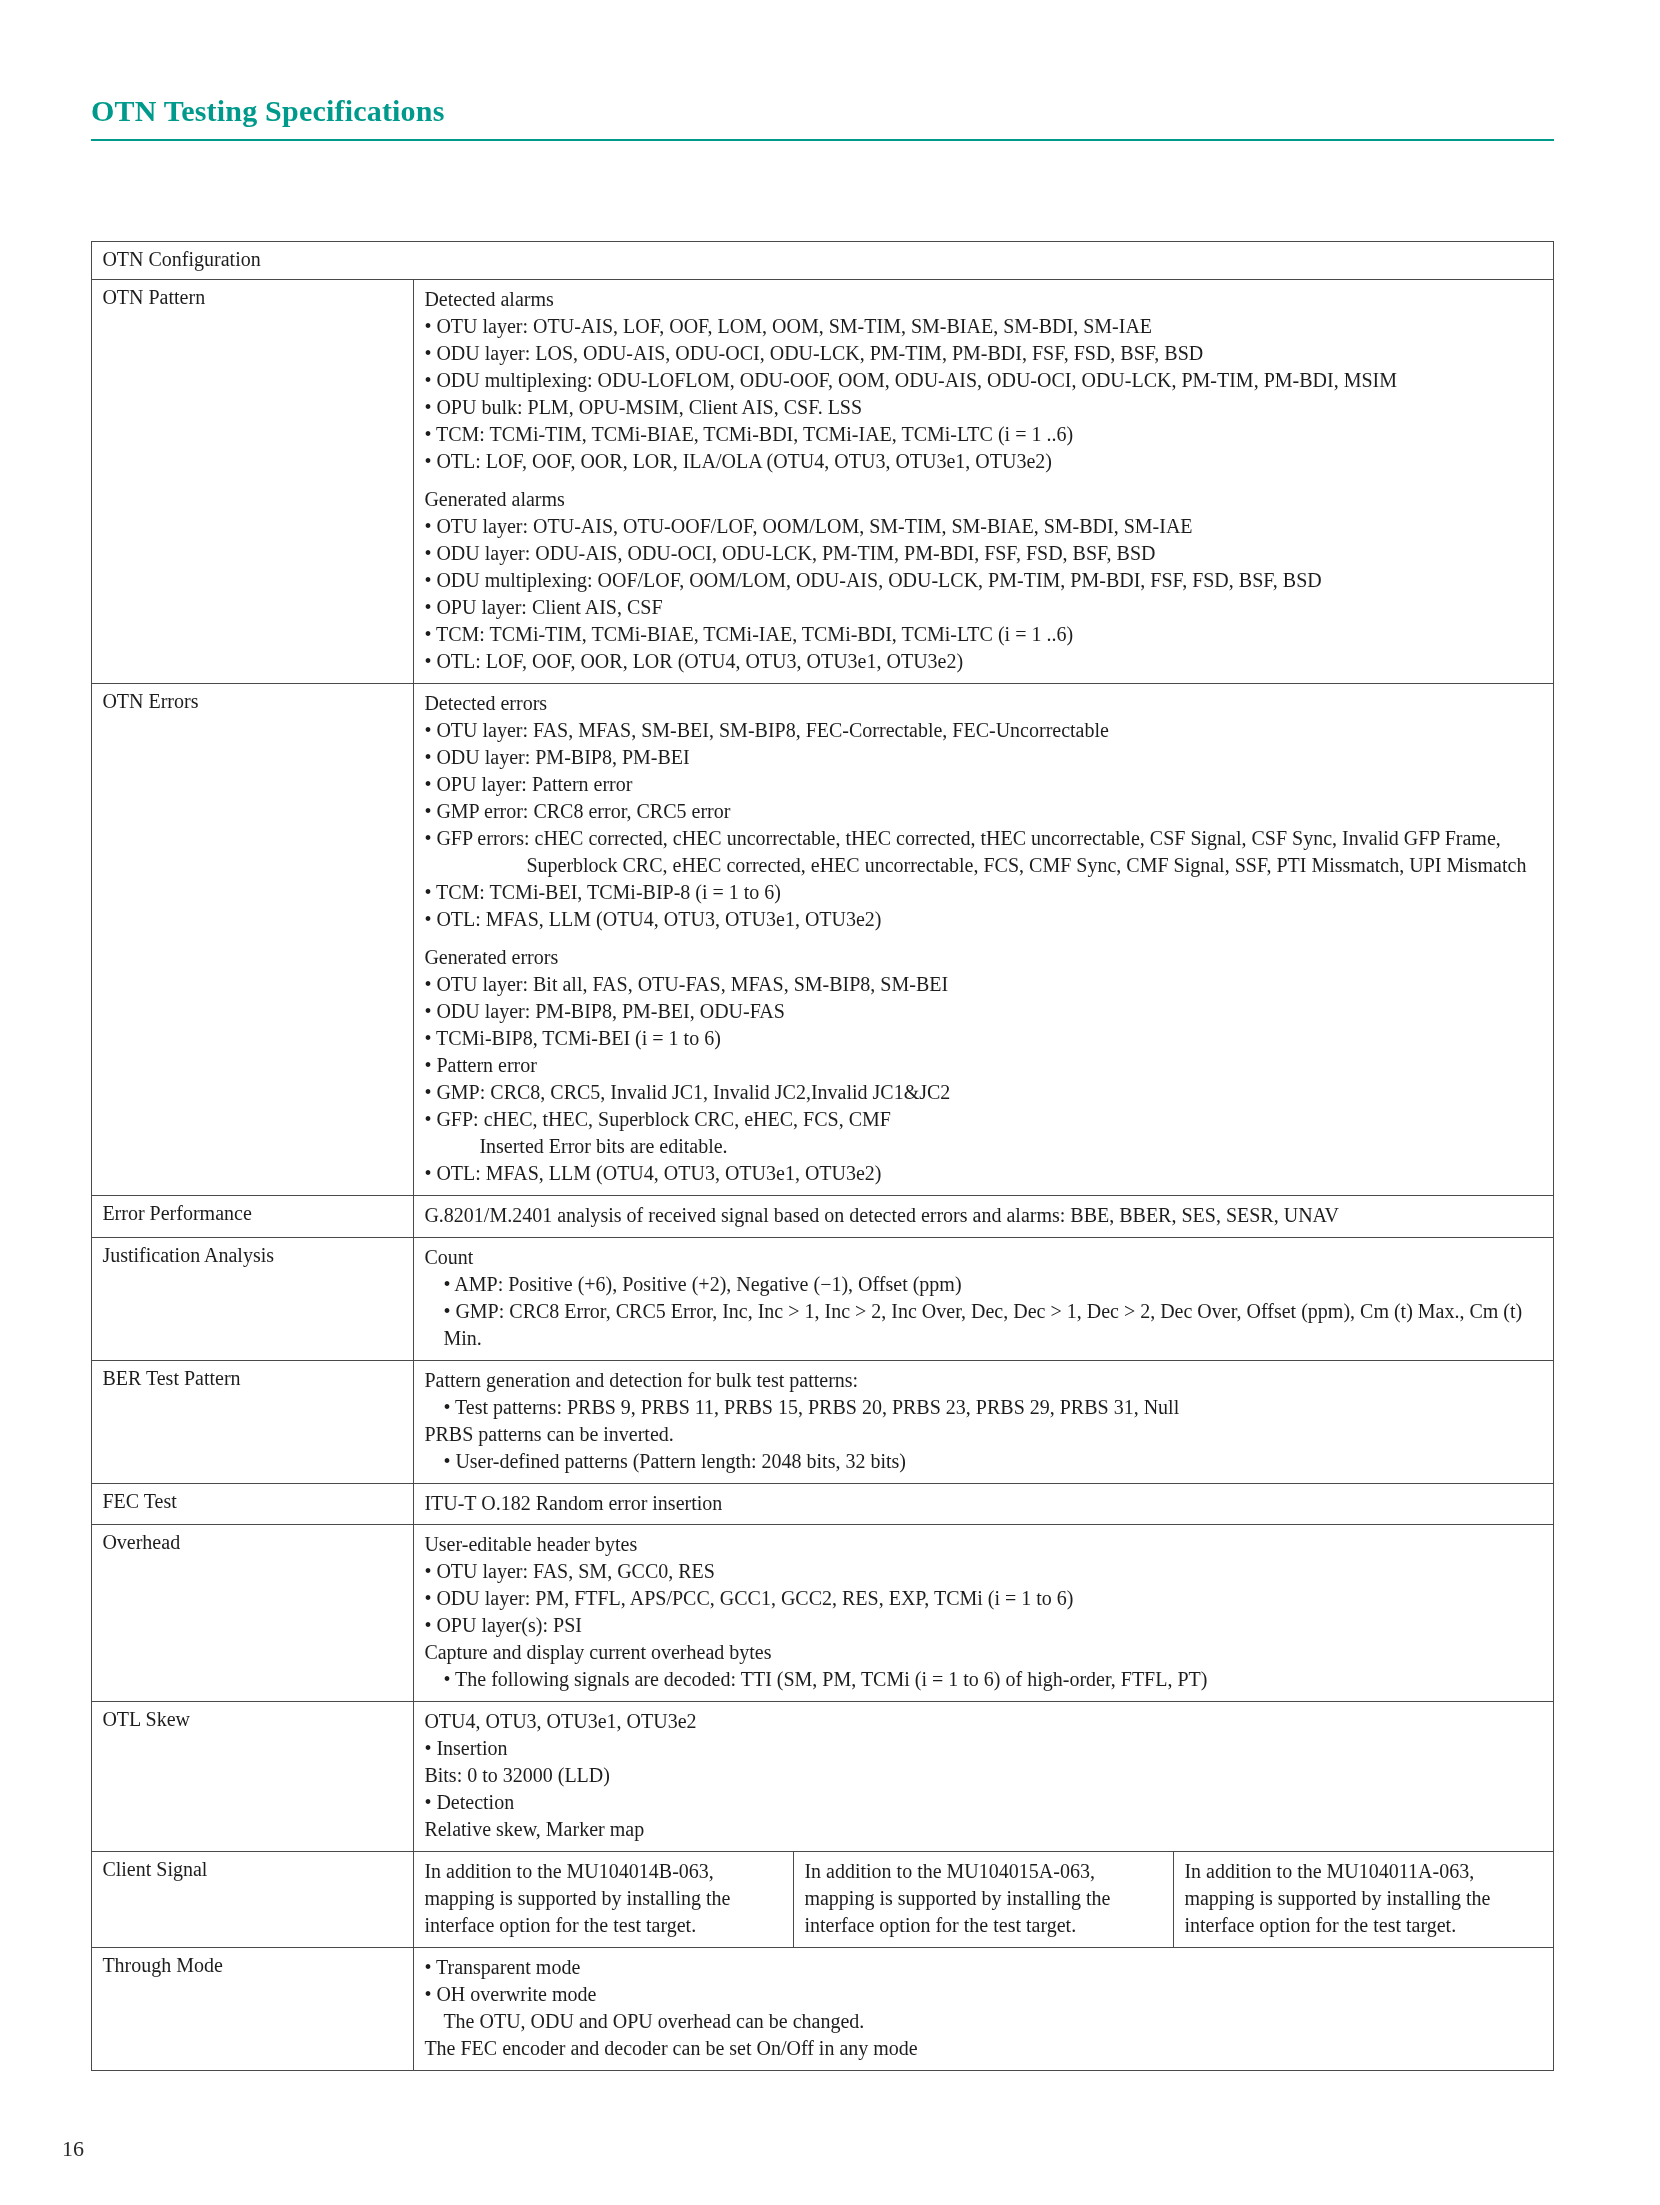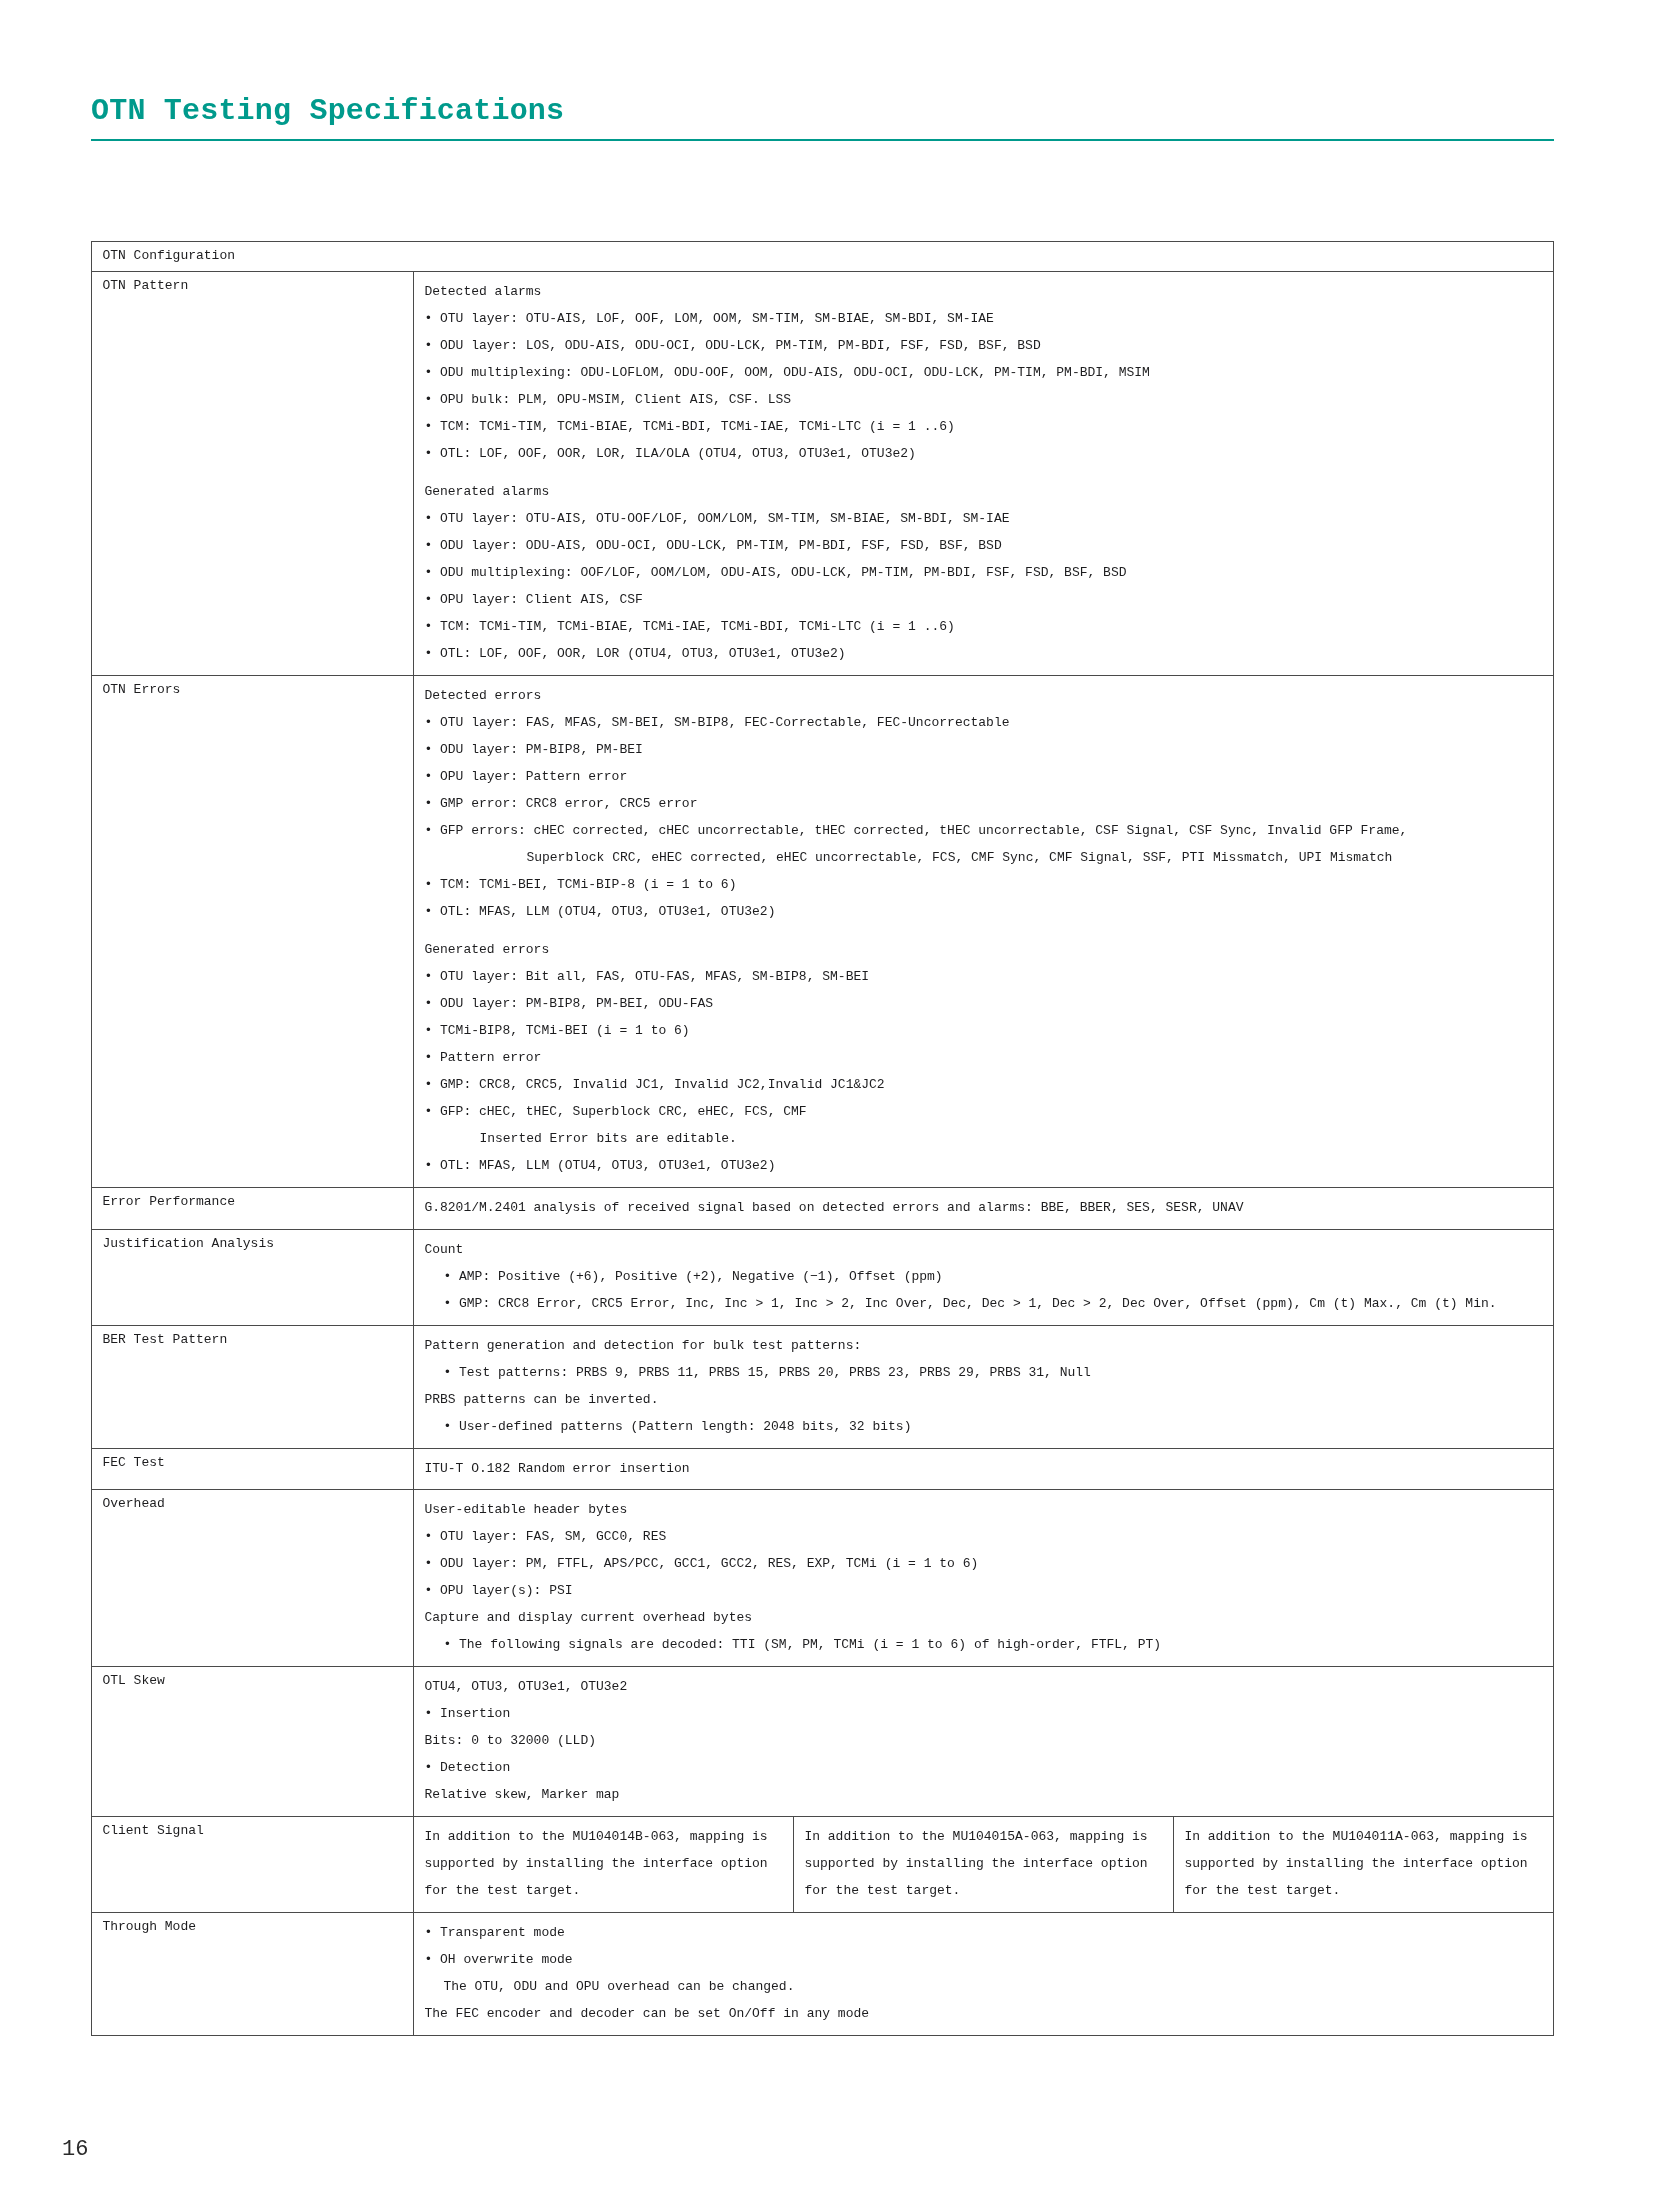--- a/index.html
+++ b/index.html
@@ -2,21 +2,21 @@
 <html style="font-size:14px"><head>
 <meta charset="utf-8">
 <style>
   html,body{margin:0;padding:0;background:#ffffff;}
   .page{
     position:relative;
     width:1660px;
     height:2205px;
     box-sizing:border-box;
     background:#ffffff;
-    font-family:Liberation Mono, monospace;
+    font-family:Liberation Serif, serif;
     color:#1d1d1f;
     padding:93px 106px 0 91px;
     overflow:hidden;
   }
   .doc-header h1{
     margin:0;
     font-size:30px;
     line-height:36px;
     font-weight:bold;
     color:#009a8c;
@@ -26,21 +26,21 @@
     margin-top:10.4px;
     height:0;
     border-bottom:2.6px solid #009a8c;
     width:1463px;
   }
   table.spec-table{
     margin-top:100px;
     width:1463px;
     border-collapse:collapse;
     table-layout:fixed;
-    font-size:13px;
+    font-size:20px;
     color:#1d1d1f;
   }
   .spec-table td{
     border:0.9px solid #4a4a4a;
     vertical-align:top;
     padding:6px 10.4px 7.8px 10.4px;
   }
   .caption-cell{
     padding:7.8px 10.4px;
   }

